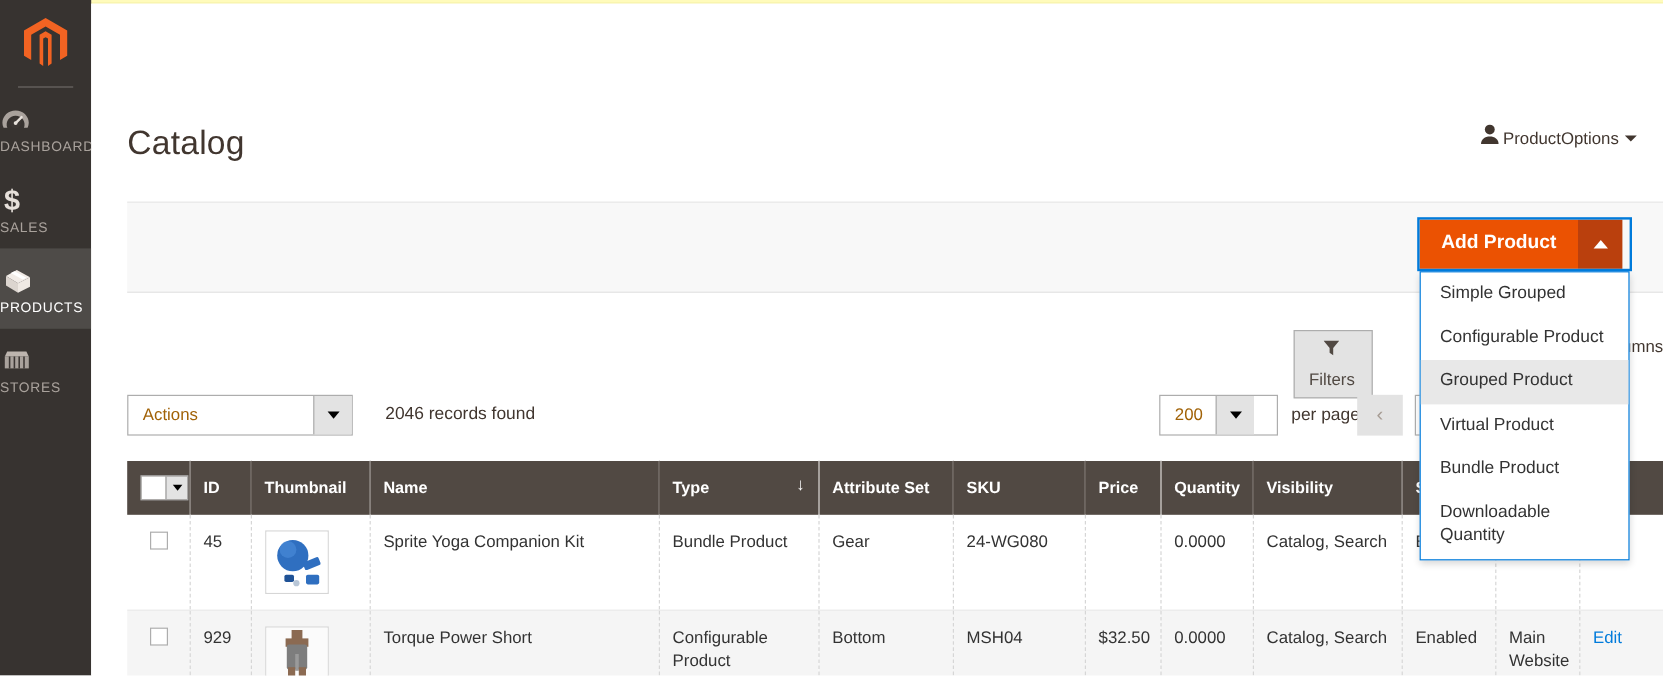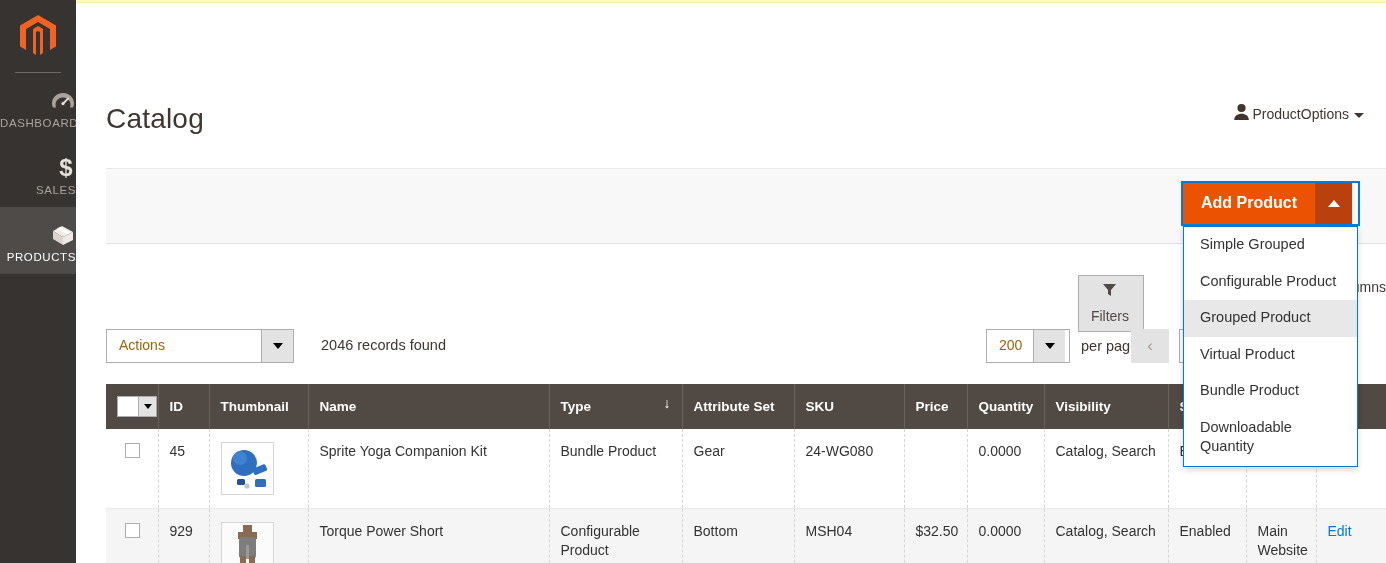--- a/index.html
+++ b/index.html
@@ -33,21 +33,21 @@
     height: 72px; display: flex; align-items: center; justify-content: center;
   }
   .logo-svg { display: block; }
   .sidebar-sep {
     width: 46px; height: 1px; background: #6e6965;
     margin: 0 auto 0 auto;
   }
   .nav-item {
     display: block; width: 76px;
     padding: 13px 0 11px 0;
-    text-align: right;
+    text-align: left;
     cursor: pointer;
     text-decoration: none;
   }
   .nav-item .nav-icon {
     display: block; height: 28px; line-height: 28px;
     margin-bottom: 3px;
   }
   .nav-item .nav-icon svg { vertical-align: middle; }
   .nav-label {
     display: block;
@@ -206,21 +206,21 @@
   }
   .actions-select .sb-text { width: 156px; }
   .records-found {
     position: absolute; left: 215px; top: 24px;
     font-size: 14.5px; color: #41362f;
   }
   .per-page-wrap {
     position: absolute; left: 860px; top: 16px;
     display: flex; align-items: center; gap: 11px;
   }
-  .pp-select { width: 84px; margin-left: 20px; }
+  .pp-select { width: 99px; }
   .pp-select .sb-text { width: 46px; text-align: left; }
   .pp-label { font-size: 14.5px; color: #41362f; }
   .pager {
     position: absolute; left: 1025px; top: 16px;
     display: flex; align-items: center;
   }
   .pager-btn {
     width: 38px; height: 34px;
     background: #e3e3e3;
     display: flex; align-items: center; justify-content: center;
@@ -368,20 +368,35 @@
         <svg width="28" height="26" viewBox="0 0 28 26">
           <polygon points="5,9 14,4 25,10 15,15" fill="#f2ece7"></polygon>
           <polygon points="5,9 15,15 15,23 5,17" fill="#dcd5cf"></polygon>
           <polygon points="15,15 25,10 25,18 15,23" fill="#efe9e3"></polygon>
           <polygon points="9,6.5 19,12 22,10.5 12,5" fill="#ffffff"></polygon>
         </svg>
       </span>
       <span class="nav-label">PRODUCTS</span>
     </a>
 
+    <a class="nav-item">
+      <span class="nav-icon">
+        <svg width="28" height="22" viewBox="0 0 28 22">
+          <path d="M4 7 L6 3 H22 L24 7 Z" fill="#bdb5ae"></path>
+          <rect x="4" y="7" width="20" height="10" fill="#a9a29c"></rect>
+          <g stroke="#3b3633" stroke-width="1.3">
+            <line x1="8" y1="7" x2="8" y2="17"></line>
+            <line x1="12" y1="7" x2="12" y2="17"></line>
+            <line x1="16" y1="7" x2="16" y2="17"></line>
+            <line x1="20" y1="7" x2="20" y2="17"></line>
+          </g>
+        </svg>
+      </span>
+      <span class="nav-label">STORES</span>
+    </a>
   </nav>
 
   <div class="main">
 
     <div class="page-header">
       <h1 class="page-title">Catalog</h1>
 
       <div class="user-menu">
         <span>
           <svg width="17" height="18" viewBox="0 0 17 18">

